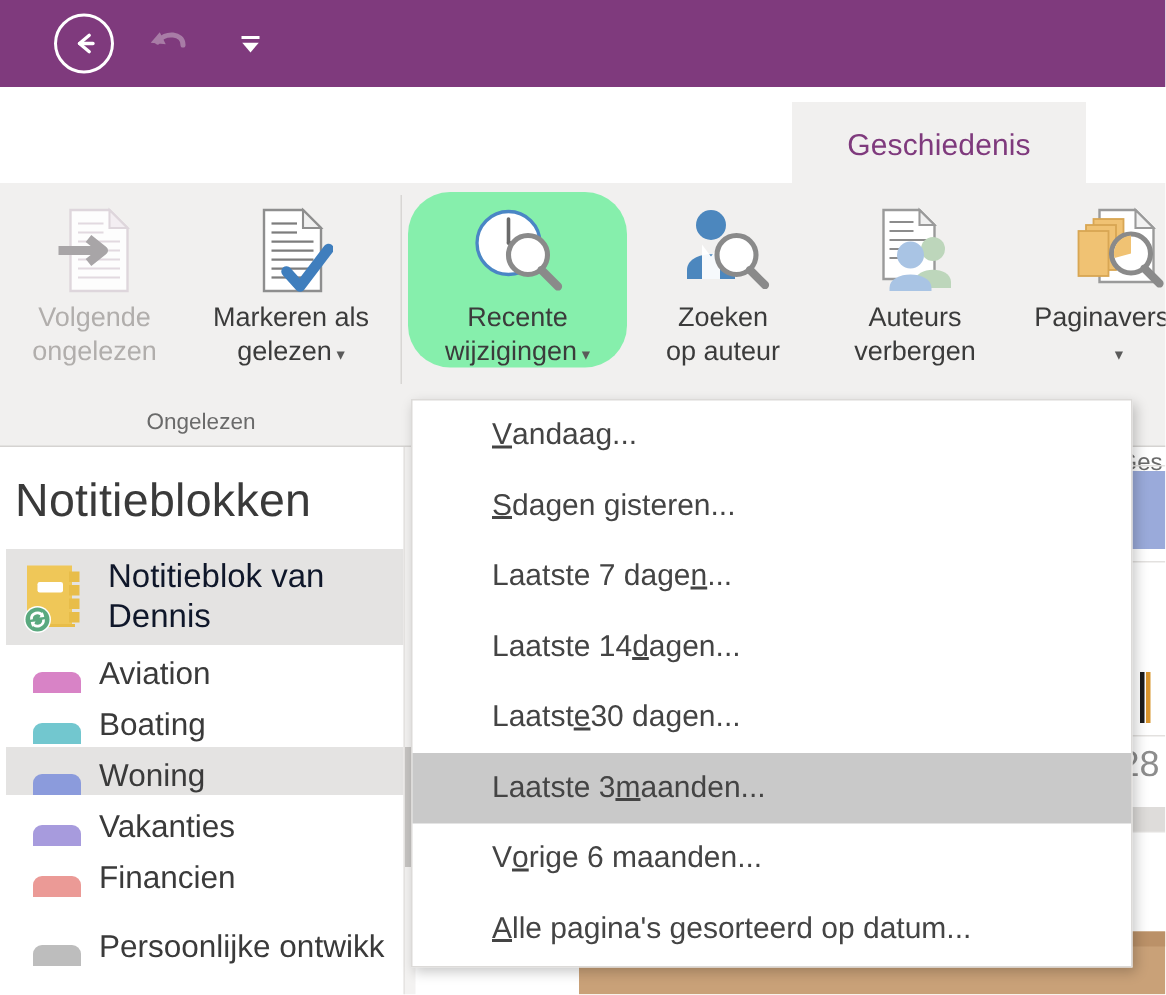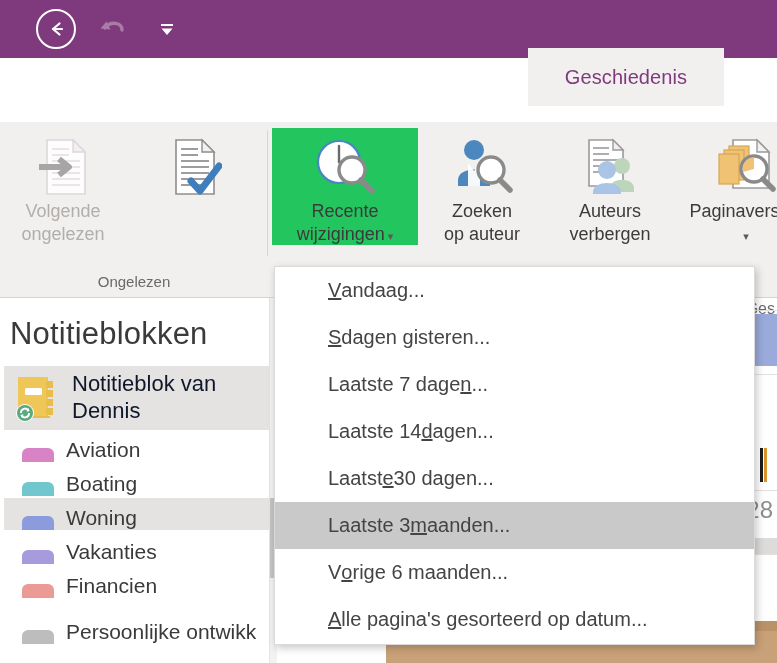--- a/index.html
+++ b/index.html
@@ -28,21 +28,21 @@
     display: flex; align-items: center; justify-content: center;
     cursor: pointer;
   }
   .qat-more {
     position: absolute; left: 152px; top: 18px; width: 30px; height: 24px;
     display: flex; align-items: center; justify-content: center;
     cursor: pointer;
   }
 
   .tabstrip {
-    position: absolute; left: 0; top: 48px; width: 777px; height: 58px;
+    position: absolute; left: 0; top: 68px; width: 777px; height: 58px;
   }
   .tab {
     position: absolute; top: 0; height: 58px;
     display: flex; align-items: center; justify-content: center;
     color: #ffffff; font-size: 20px; letter-spacing: .1px;
     cursor: pointer; white-space: nowrap;
     padding: 0 14px;
   }
   .tab.active {
     background: #f1f0ef; color: #7f3a7d;
@@ -61,21 +61,21 @@
   }
   .grouplabel {
     position: absolute; bottom: 8px; left: 0; width: 100%;
     text-align: center; font-size: 15px; color: #6a6a6a;
   }
   .rbtn {
     position: absolute; top: 6px;
     display: flex; flex-direction: column; align-items: center;
     cursor: pointer; padding-top: 6px;
   }
-  .rbtn.pressed { background: #22c55e; }
+  .rbtn.pressed { background: #86efac; border-radius: 28px; }
   .rbtn .ricon {
     height: 66px; display: flex; align-items: center; justify-content: center;
   }
   .rbtn .rlabel {
     font-size: 18px; color: #3b3b3b; text-align: center; line-height: 1.25;
     white-space: pre-line;
   }
   .rbtn.disabled .rlabel { color: #b1aeac; }
   .caretsm { font-size: 11px; color: #5a5a5a; }
 
@@ -272,20 +272,22 @@
                 <line x1="15" y1="19" x2="32" y2="19"></line>
               <line x1="15" y1="25" x2="43" y2="25"></line>
                 <line x1="15" y1="31" x2="43" y2="31"></line>
               <line x1="15" y1="37" x2="43" y2="37"></line>
                 <line x1="15" y1="43" x2="43" y2="43"></line>
               <line x1="15" y1="49" x2="36" y2="49"></line>
             </g>
             <path d="M25 45 L34 55 L53 30" fill="none" stroke="#3f7ebd" stroke-width="7" stroke-linecap="round" stroke-linejoin="round"></path>
           </svg>
         </div>
+        <div class="rlabel"><span>Markeren als
+gelezen</span><span class="caretsm"> ▾</span></div>
       </div>
 
       <div class="grouplabel">Ongelezen</div>
       <div class="sep"></div>
     </div>
 
     <div class="rgroup" style="left:268px;width:509px;">
 
       <div class="rbtn pressed" style="left:4px;width:146px;">
         <div class="ricon">

